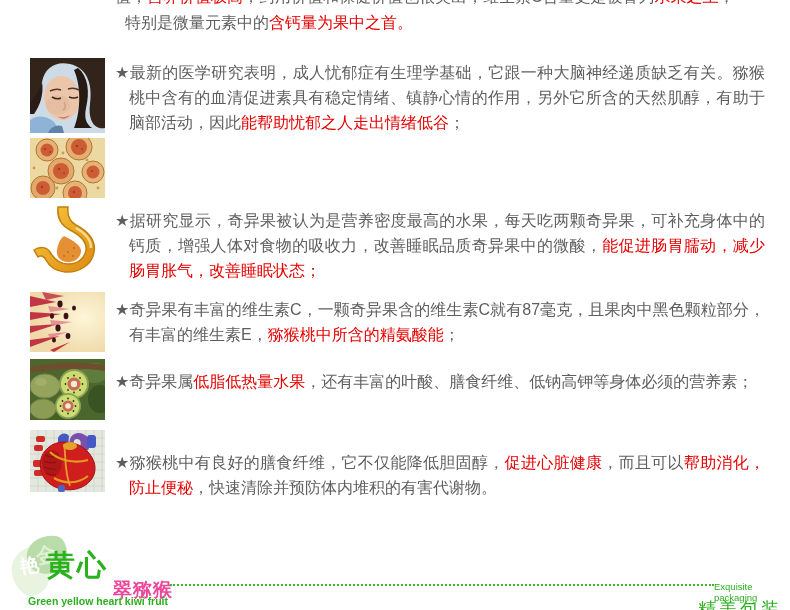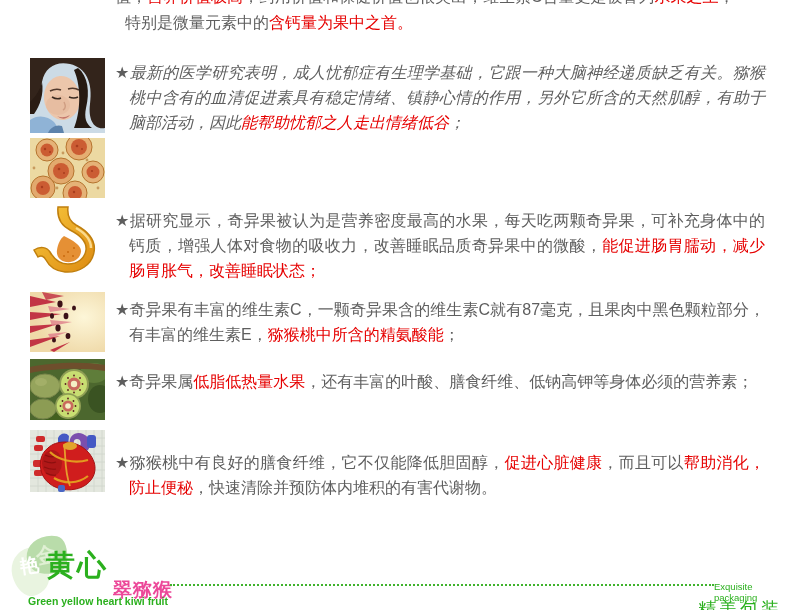--- a/index.html
+++ b/index.html
@@ -49,21 +49,21 @@
       <path d="M20,33 Q26,30 31,32 M38,31 Q44,29 49,32" stroke="#52392c" stroke-width="1.6" fill="none"></path>
       <path d="M22,39 Q27,42 31,40 M39,39 Q44,41 48,39" stroke="#3a2a20" stroke-width="1.5" fill="none"></path>
       <path d="M34,44 Q37,50 33,52" stroke="#cf9d82" stroke-width="1.4" fill="none"></path>
       <path d="M27,58 Q33,61 40,57 Q34,64 27,58 Z" fill="#c3766b"></path>
       <path d="M12,24 C14,36 10,48 4,56 L0,56 V44 C6,38 10,32 12,24 Z" fill="#2a1c14"></path>
       <path d="M48,10 C58,18 60,34 56,50 C54,60 56,66 62,70 L44,70 C50,56 52,30 44,12 Z" fill="#261a12"></path>
       <path d="M0,75 V62 C8,56 18,58 24,64 C28,69 28,72 26,75 Z" fill="#8fb3d6"></path>
       <path d="M18,75 C20,70 26,66 32,68 L34,75 Z" fill="#5d83ab"></path>
     </svg>
   </figure>
-  <div class="benefit-text" style="top:60px;font-style:italic;"><span>★最新的医学研究表明，成人忧郁症有生理学基础，它跟一种大脑神经递质缺乏有关。猕猴桃中含有的血清促进素具有稳定情绪、镇静心情的作用，另外它所含的天然肌醇，有助于脑部活动，因此</span><span class="red">能帮助忧郁之人走出情绪低谷</span><span>；</span></div>
+  <div class="benefit-text" style="top:60px;"><span>★最新的医学研究表明，成人忧郁症有生理学基础，它跟一种大脑神经递质缺乏有关。猕猴桃中含有的血清促进素具有稳定情绪、镇静心情的作用，另外它所含的天然肌醇，有助于脑部活动，因此</span><span class="red">能帮助忧郁之人走出情绪低谷</span><span>；</span></div>
 
   <figure class="thumb" style="top:138px;height:60px;margin:0;">
     <svg viewBox="0 0 75 60" preserveAspectRatio="none">
       <rect width="75" height="60" fill="#ecd9a2"></rect>
       <g stroke="#b5742f" stroke-width="1">
         <circle cx="17" cy="12" r="11" fill="#e5b277"></circle>
         <circle cx="49" cy="9" r="13" fill="#e5ae72"></circle>
         <circle cx="31" cy="33" r="13" fill="#e2a96d"></circle>
         <circle cx="63" cy="34" r="11" fill="#e5b277"></circle>
         <circle cx="13" cy="50" r="12" fill="#e2a96d"></circle>

